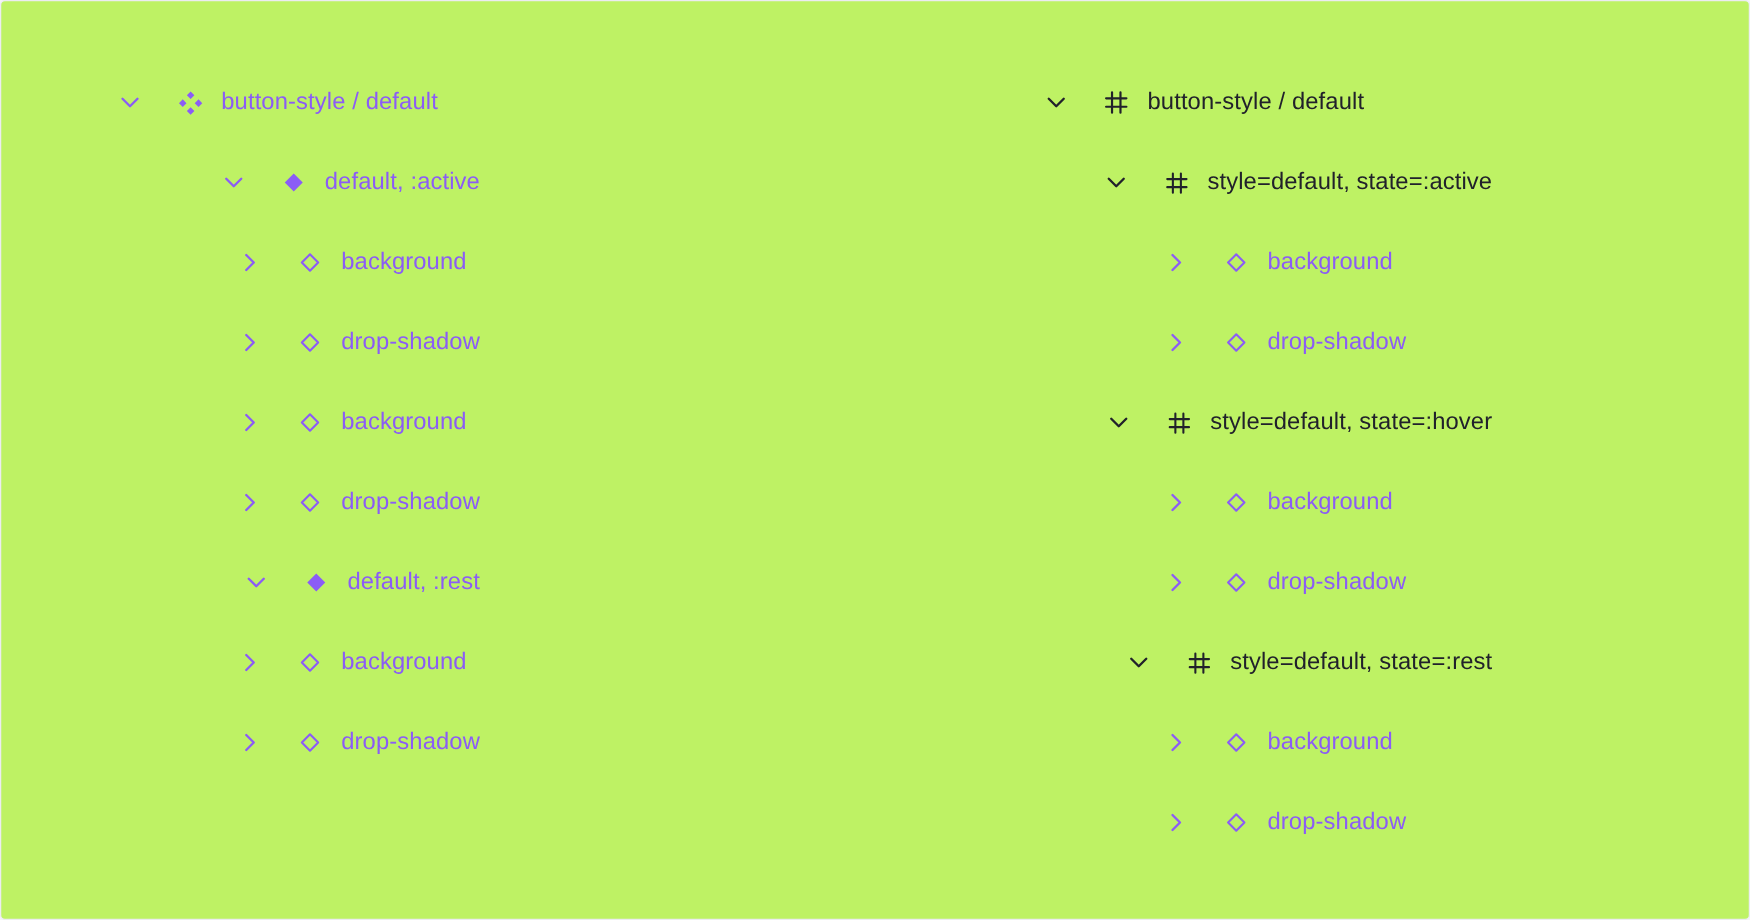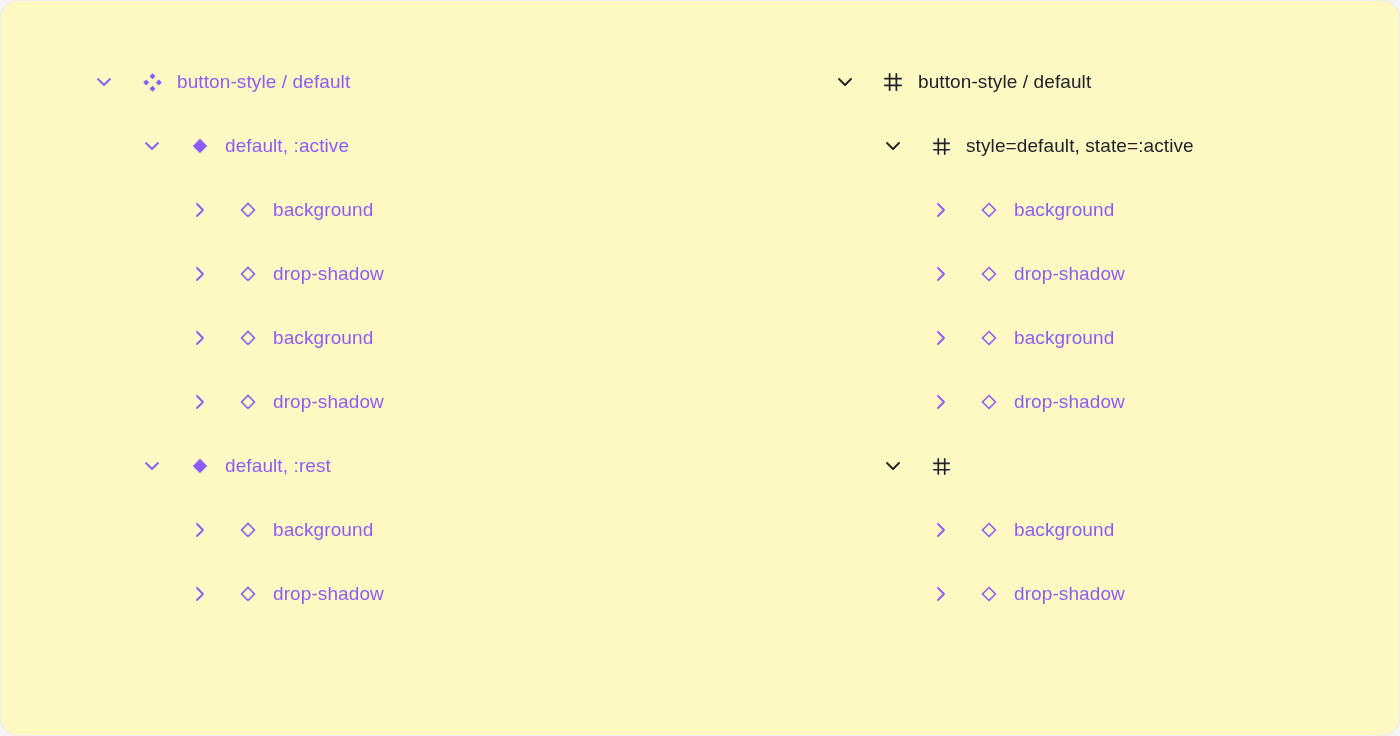--- a/index.html
+++ b/index.html
@@ -5,32 +5,32 @@
   * { margin:0; padding:0; box-sizing:border-box; }
   html,body { width:1400px; height:736px; }
   body {
     background:#f4f4f7;
     font-family:"Liberation Sans", sans-serif;
     position:relative;
     overflow:hidden;
   }
   .card {
     position:absolute; inset:0;
-    background:#fef9c3;
-    border-radius:18px;
+    background:#bef264;
+    border-radius:4px;
     border:1px solid #ececf1;
   }
   .tree {
     position:absolute; top:49px;
     display:flex; flex-direction:column;
   }
   .tree-left  { left:92px;  }
   .tree-right { left:833px; }
   .row { height:64px; display:flex; align-items:center; cursor:default; }
-  .lvl1 { padding-left:48px; }
+  .lvl1 { padding-left:48px;justify-content:flex-end; }
   .lvl2 { padding-left:96px; }
   .chev {
     width:22px; height:22px; margin-right:26px;
     display:flex; align-items:center; justify-content:center;
     flex:0 0 auto;
   }
   .icon {
     width:22px; height:22px; margin-right:14px;
     display:flex; align-items:center; justify-content:center;
     flex:0 0 auto;
@@ -274,60 +274,74 @@
           </svg>
         </span>
       <span class="icon purple">
           <svg class="ic" width="18" height="18">
             <use href="#sym-diamond-outline"></use>
           </svg>
         </span>
       <span class="label purple">drop-shadow</span>
     </div>
 
-
-    <div class="row lvl2">
-      <span class="chev purple">
-          <svg class="ic" width="20" height="20">
-            <use href="#sym-chev-right"></use>
-          </svg>
-        </span>
-      <span class="icon purple">
-          <svg class="ic" width="18" height="18">
-            <use href="#sym-diamond-outline"></use>
-          </svg>
-        </span>
-      <span class="label purple">background</span>
-    </div>
-
-    <div class="row lvl2">
-      <span class="chev purple">
-          <svg class="ic" width="20" height="20">
-            <use href="#sym-chev-right"></use>
-          </svg>
-        </span>
-      <span class="icon purple">
-          <svg class="ic" width="18" height="18">
-            <use href="#sym-diamond-outline"></use>
-          </svg>
-        </span>
-      <span class="label purple">drop-shadow</span>
-    </div>
-
     <div class="row lvl1">
       <span class="chev dark">
           <svg class="ic" width="20" height="20">
             <use href="#sym-chev-down"></use>
           </svg>
         </span>
       <span class="icon dark">
           <svg class="ic" width="19" height="19">
             <use href="#sym-frame"></use>
           </svg>
         </span>
+      <span class="label dark">style=default, state=:hover</span>
+    </div>
+
+    <div class="row lvl2">
+      <span class="chev purple">
+          <svg class="ic" width="20" height="20">
+            <use href="#sym-chev-right"></use>
+          </svg>
+        </span>
+      <span class="icon purple">
+          <svg class="ic" width="18" height="18">
+            <use href="#sym-diamond-outline"></use>
+          </svg>
+        </span>
+      <span class="label purple">background</span>
+    </div>
+
+    <div class="row lvl2">
+      <span class="chev purple">
+          <svg class="ic" width="20" height="20">
+            <use href="#sym-chev-right"></use>
+          </svg>
+        </span>
+      <span class="icon purple">
+          <svg class="ic" width="18" height="18">
+            <use href="#sym-diamond-outline"></use>
+          </svg>
+        </span>
+      <span class="label purple">drop-shadow</span>
+    </div>
+
+    <div class="row lvl1">
+      <span class="chev dark">
+          <svg class="ic" width="20" height="20">
+            <use href="#sym-chev-down"></use>
+          </svg>
+        </span>
+      <span class="icon dark">
+          <svg class="ic" width="19" height="19">
+            <use href="#sym-frame"></use>
+          </svg>
+        </span>
+      <span class="label dark">style=default, state=:rest</span>
     </div>
 
     <div class="row lvl2">
       <span class="chev purple">
           <svg class="ic" width="20" height="20">
             <use href="#sym-chev-right"></use>
           </svg>
         </span>
       <span class="icon purple">
           <svg class="ic" width="18" height="18">

